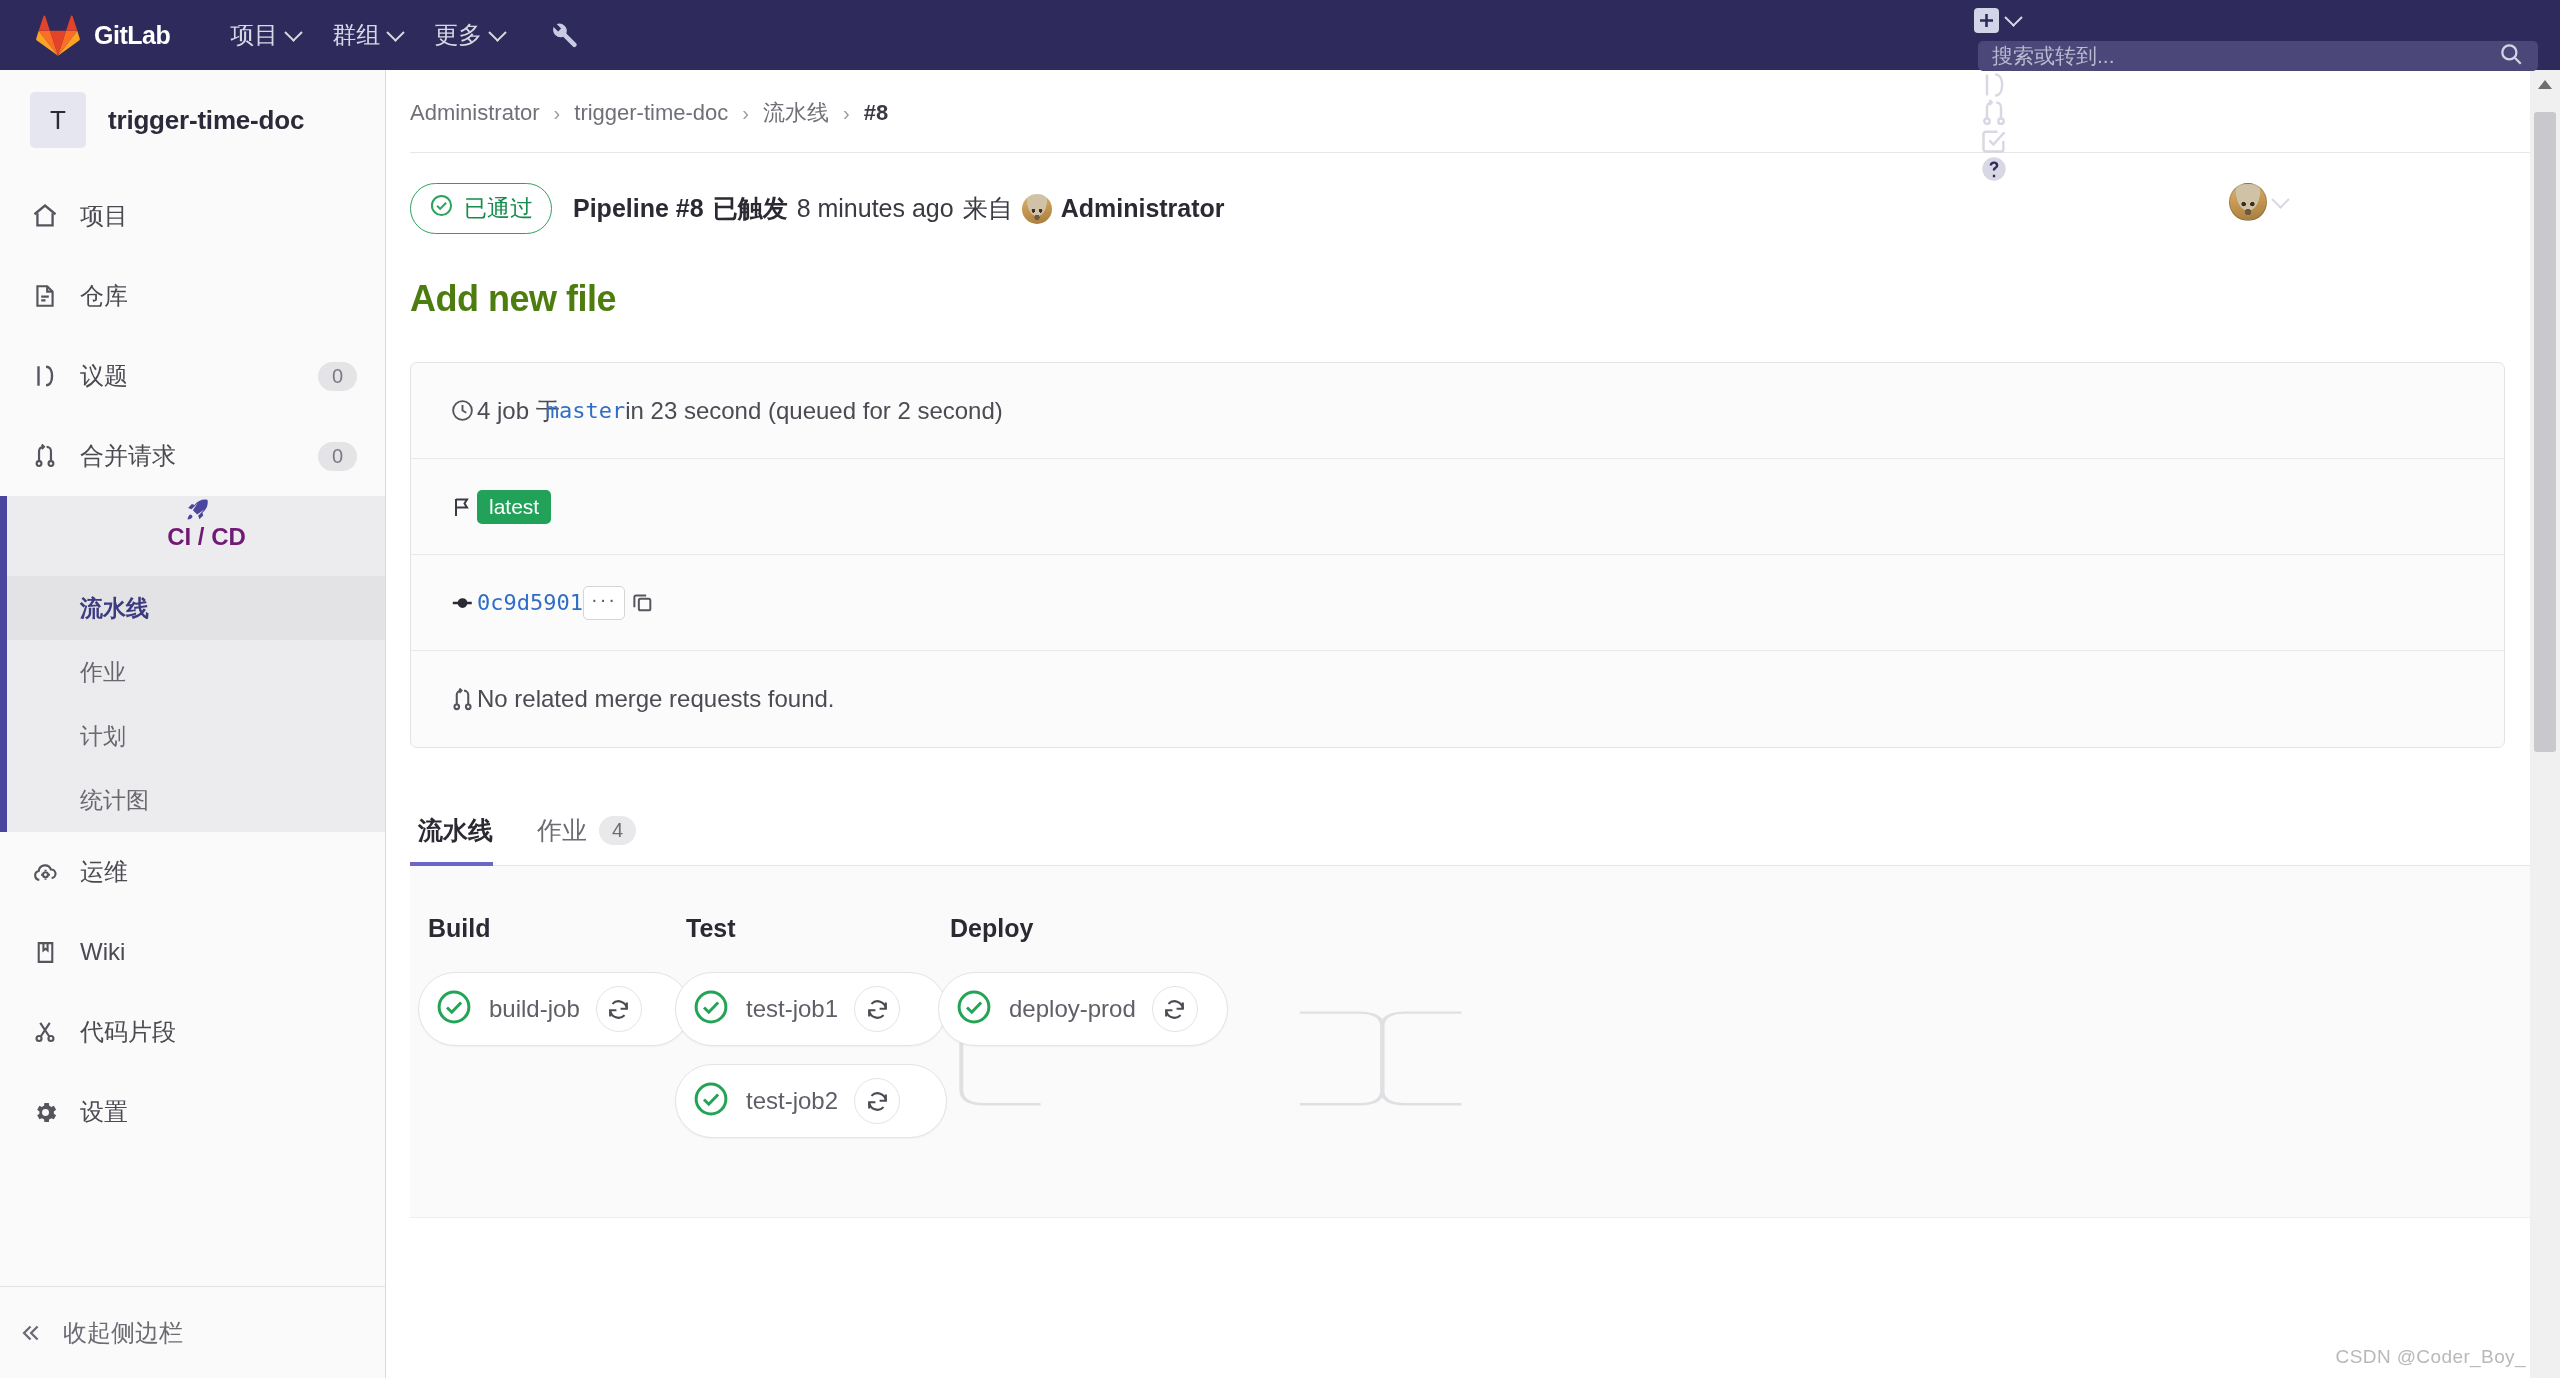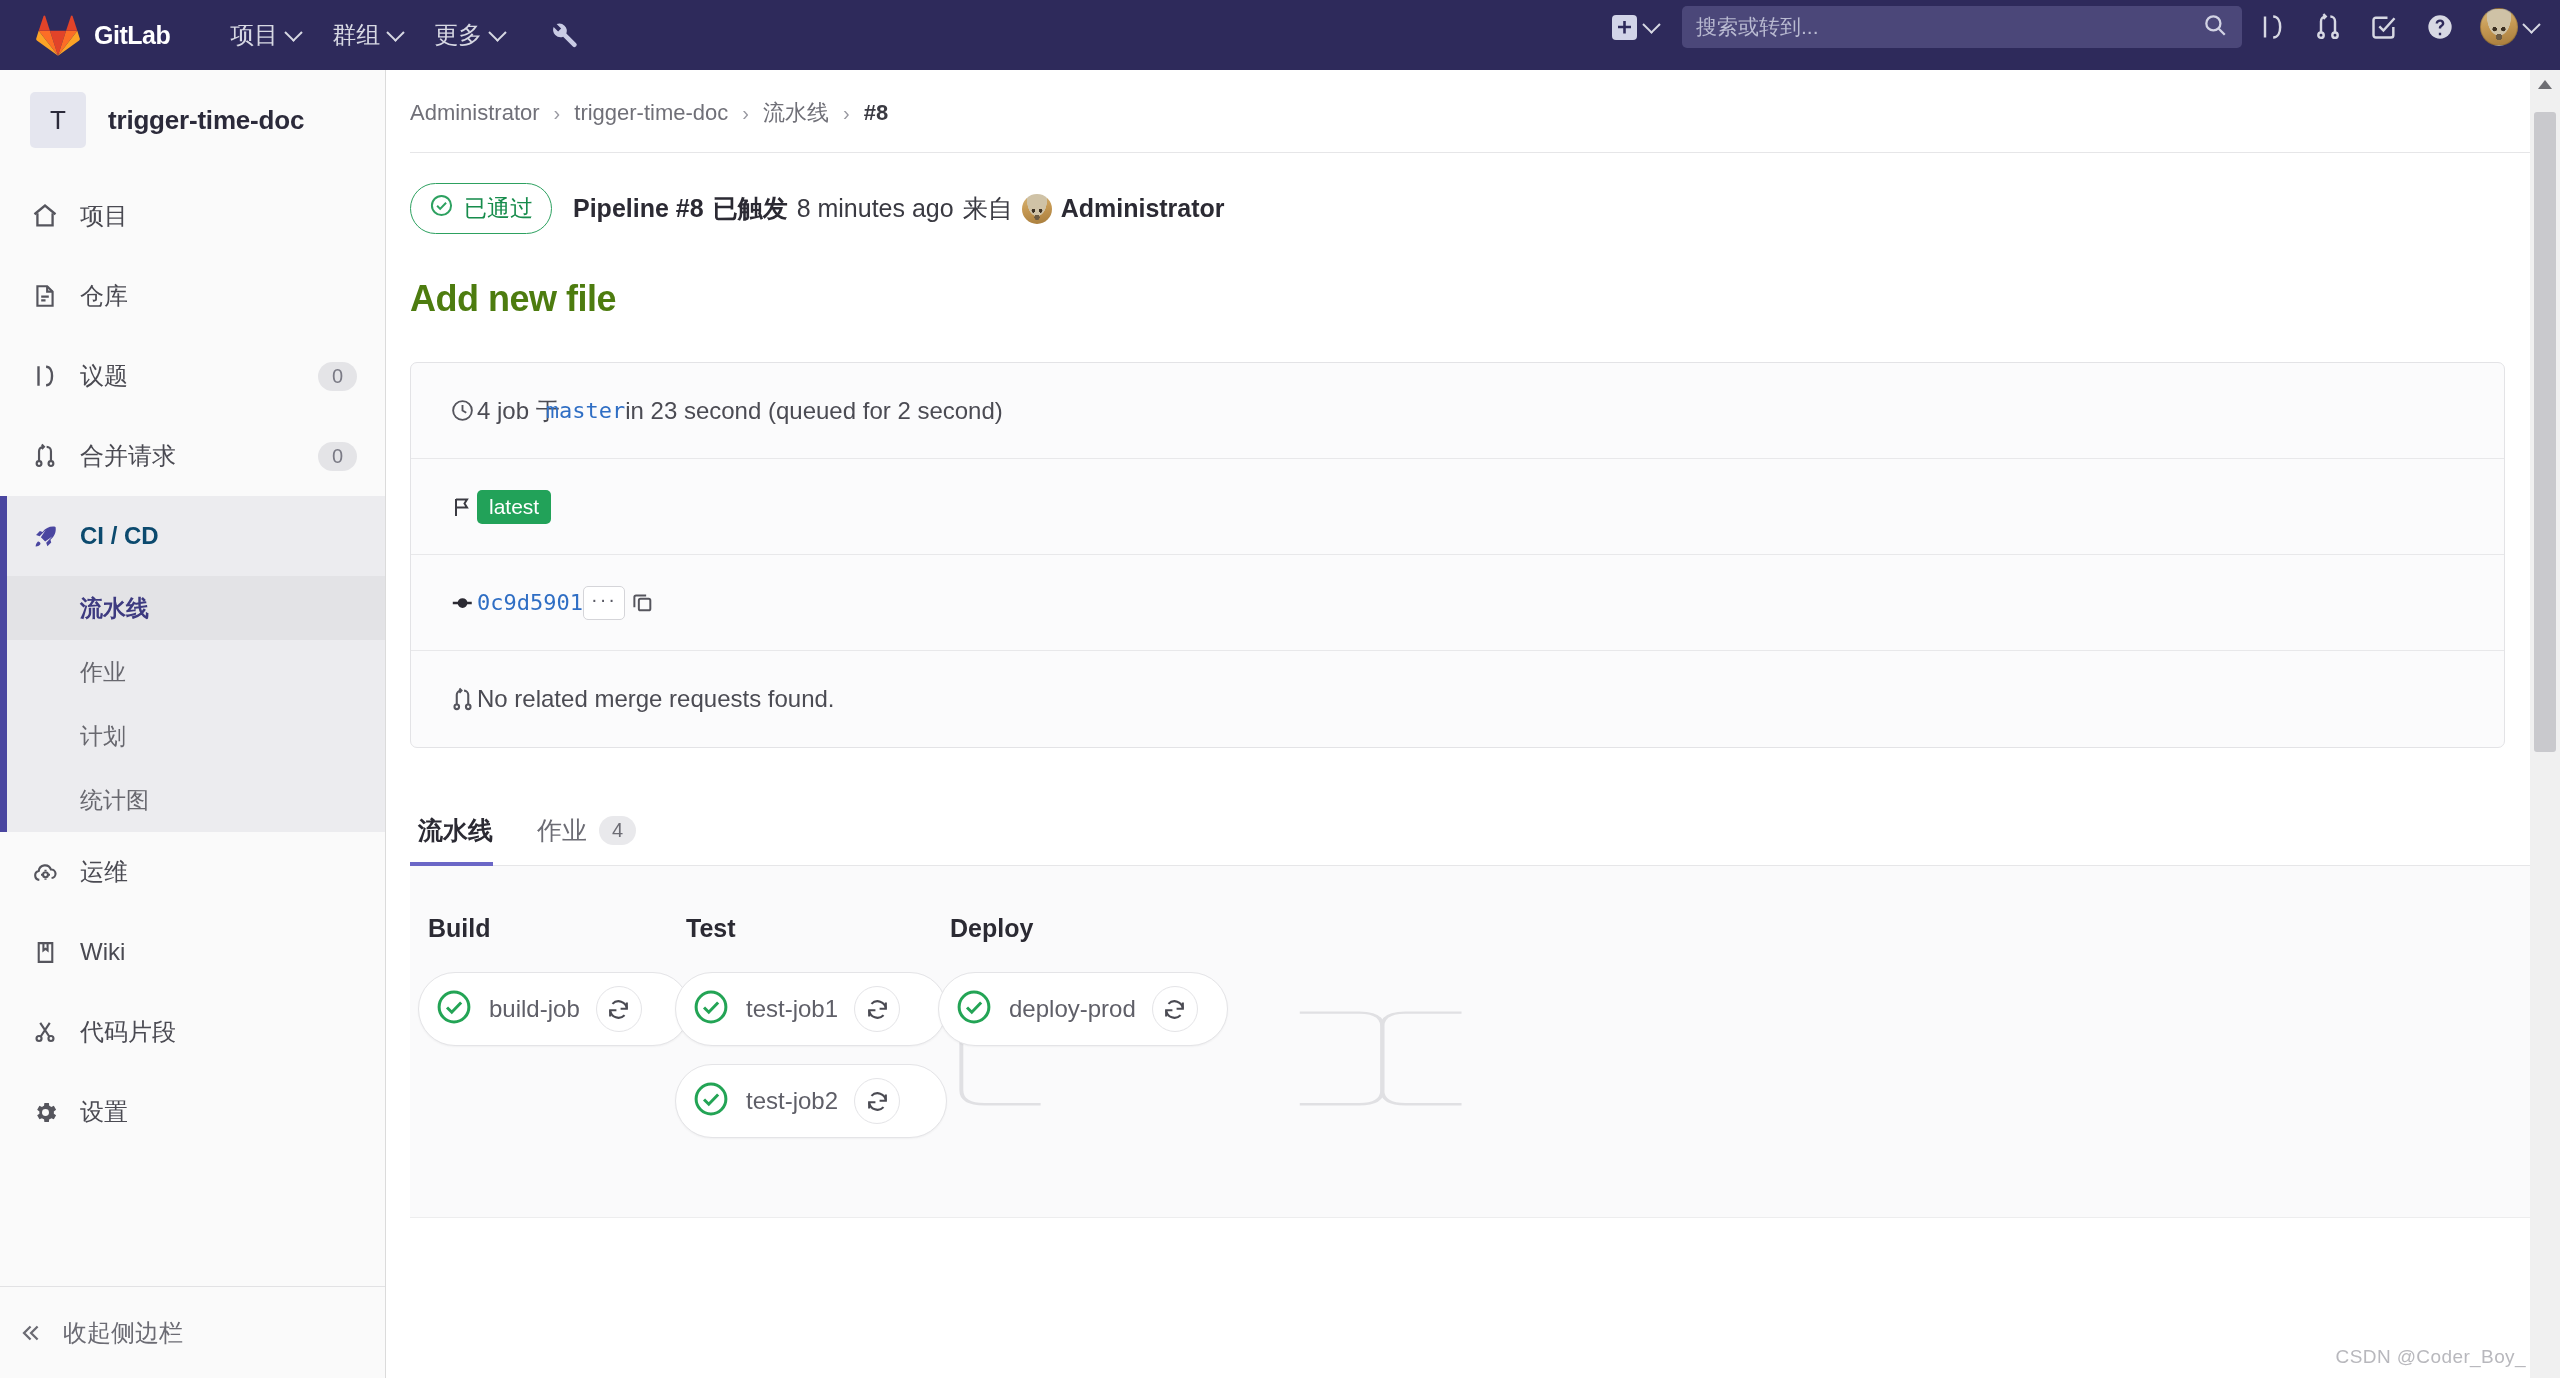--- a/index.html
+++ b/index.html
@@ -25,21 +25,21 @@
     align-items: center; gap: 9px; cursor: pointer; border-radius: 4px;
   }
   .caret { display:inline-block; width:13px; height:13px; border-right:2.4px solid currentColor;
     border-bottom:2.4px solid currentColor; transform: rotate(45deg) translate(-2px,-2px); }
   .wrench-btn {
     margin-left: 22px; width: 44px; height: 44px; display:flex; align-items:center;
     justify-content:center; cursor:pointer; border-radius:4px;
   }
   .topnav-right {
     position: absolute; right: 22px; top: 0; height: 54px;
-    display: flex; align-items: center; gap: 0px;
+    display: flex; gap: 0px; flex-direction: column;
   }
   .plus-btn {
     display:flex; align-items:center; gap:8px; padding: 8px 10px; cursor:pointer;
     border-radius:4px; color:#d7d8e3;
   }
   .plus-square {
     width: 25px; height: 25px; background:#d2d4e8; border-radius:4px;
     display:flex; align-items:center; justify-content:center;
   }
   .plus-square:before {
@@ -84,21 +84,21 @@
     display:flex; align-items:center; height: 80px; padding-left: 28px;
     font-size: 24px; color: #4a4a52; cursor: pointer; position: relative;
   }
   .nav-item .ico { width: 34px; display:flex; align-items:center; justify-content:center; margin-right: 18px; }
   .nav-item .lbl { flex: 1; }
   .badge-count {
     background:#e4e4e7; color:#7a7a85; font-size: 20px; border-radius: 18px;
     padding: 3px 14px; margin-right: 28px;
   }
   .nav-item.active {
-    background:#ececef; color:#0c4a6e; font-weight:600;
+    background:#ececef; color:#701a75; font-weight:600;flex-direction:column;
   }
   .nav-item.active:before {
     content:''; position:absolute; left:0; top:0; bottom:0; width: 7px; background:#4a46a0;
   }
   .subnav { background:#ececef; position:relative; }
   .subnav:before { content:''; position:absolute; left:0; top:0; bottom:0; width:7px; background:#4a46a0; }
   .sub-item {
     height: 64px; display:flex; align-items:center; padding-left: 80px;
     font-size: 23px; color: #68686f; cursor:pointer;
   }

